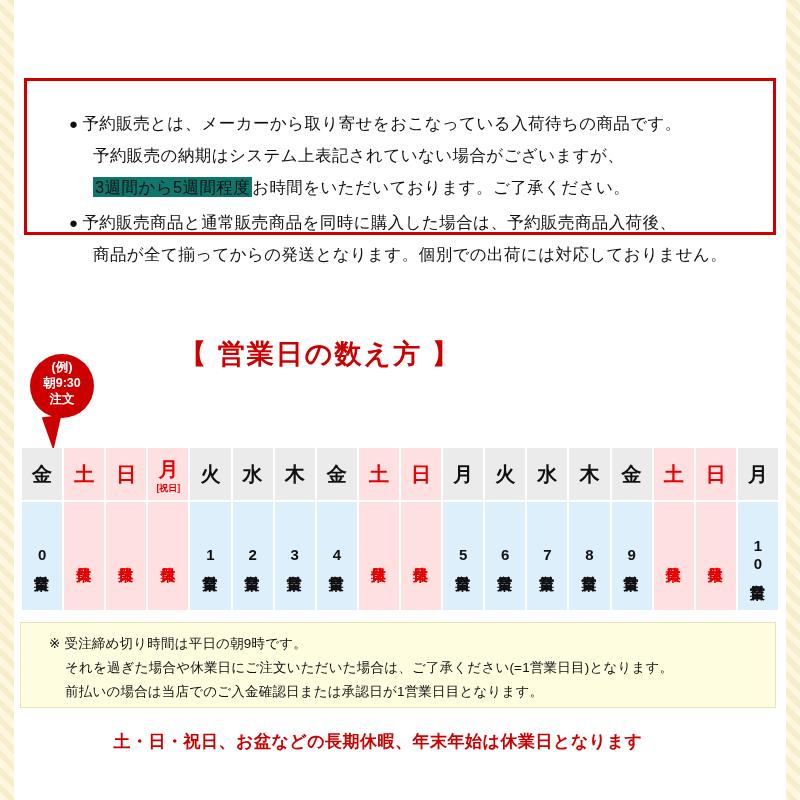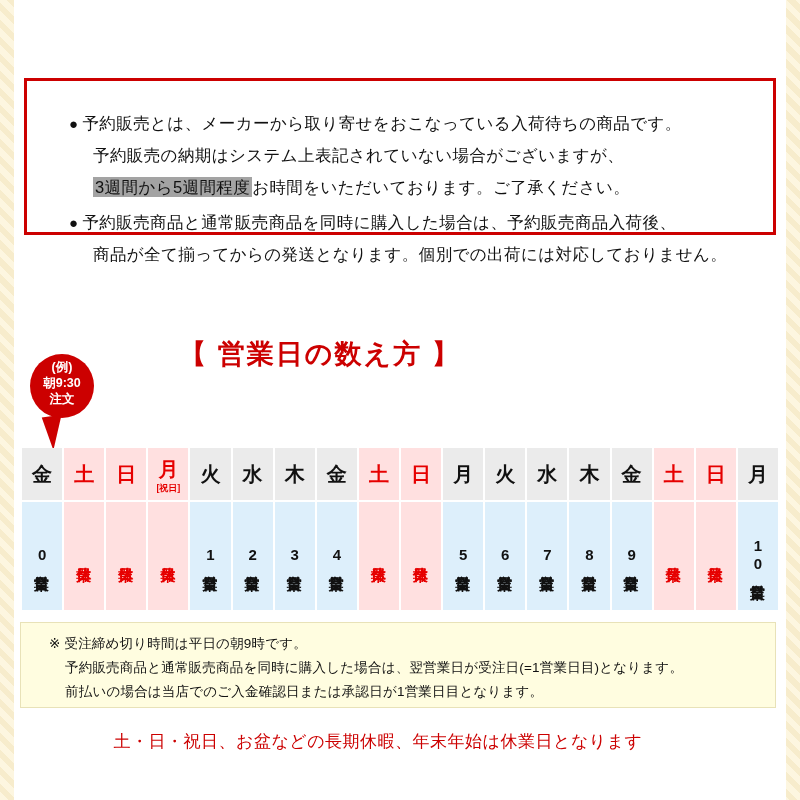--- a/index.html
+++ b/index.html
@@ -78,21 +78,21 @@
   .bullet-mark {
     color: #111111;
     font-size: 15px;
     margin-right: 4px;
   }
   .indent {
     display: block;
     padding-left: 24px;
   }
   .highlight {
-    background: #a3a3a3;
+    background: #0f766e;
     padding: 1px 2px;
   }
 
   
   .example-bubble {
     position: absolute;
     left: 30px;
     top: 354px;
     width: 64px;
     height: 64px;
@@ -204,21 +204,21 @@
   #note-3 { top: 60px; left: 44px; }
 
   
   .footer-note {
     position: absolute;
     top: 730px;
     left: 0;
     width: 756px;
     text-align: center;
     color: #cc0000;
-    font-weight: normal;
+    font-weight: bold;
     font-size: 17px;
     letter-spacing: 0.5px;
   }
 </style>
 </head>
 <body>
 
 <div class="page">
   <div class="inner-white"></div>
 
@@ -389,18 +389,18 @@
           <span>月</span>
         </div>
         <div class="day-body">
           <span class="vtext">10営業日</span>
         </div>
       </div>
     </div>
 
   <div class="note-box">
     <div class="note-line" id="note-1">※ 受注締め切り時間は平日の朝9時です。</div>
-    <div class="note-line" id="note-2">予約販売商品と通常販売商品を同時に購入した場合は、翌営業日が受注日(=1営業日目)となります。</div>
+    <div class="note-line" id="note-2">それを過ぎた場合や休業日にご注文いただいた場合は、ご了承ください(=1営業日目)となります。</div>
     <div class="note-line" id="note-3">前払いの場合は当店でのご入金確認日または承認日が1営業日目となります。</div>
   </div>
 
   <div class="footer-note">土・日・祝日、お盆などの長期休暇、年末年始は休業日となります</div>
 </div>
 
 </body></html>

